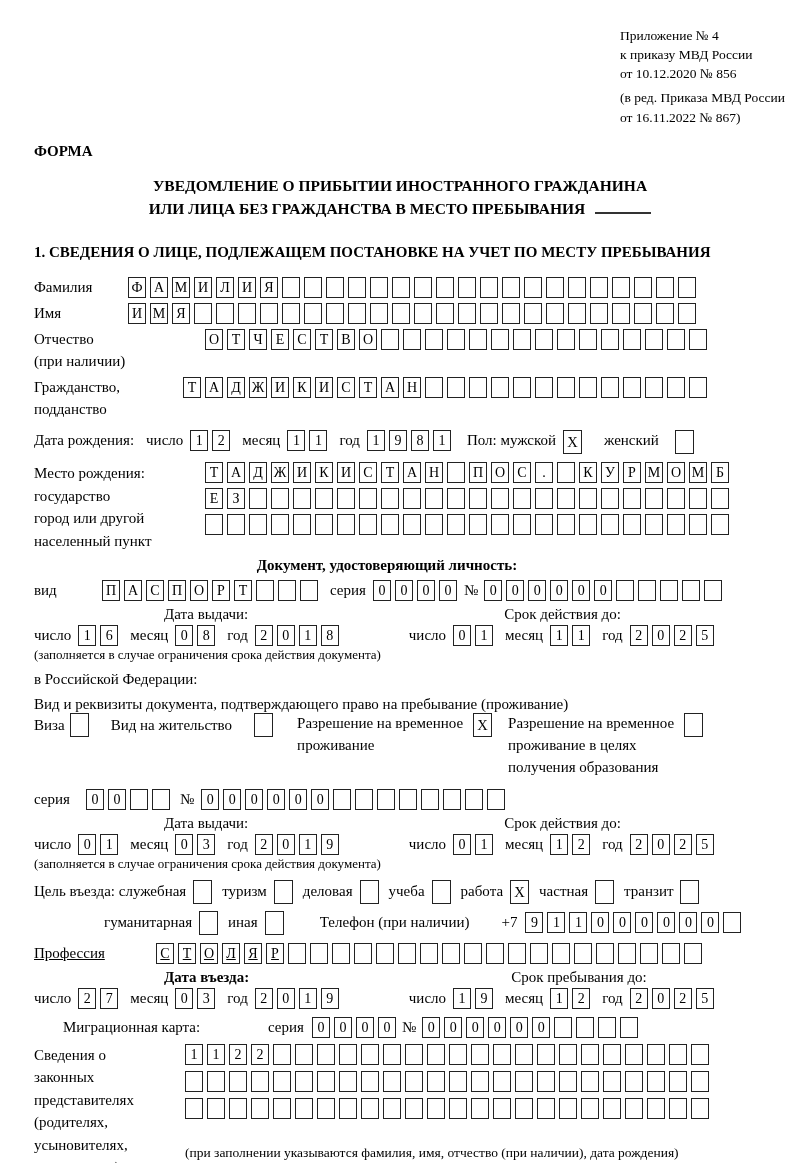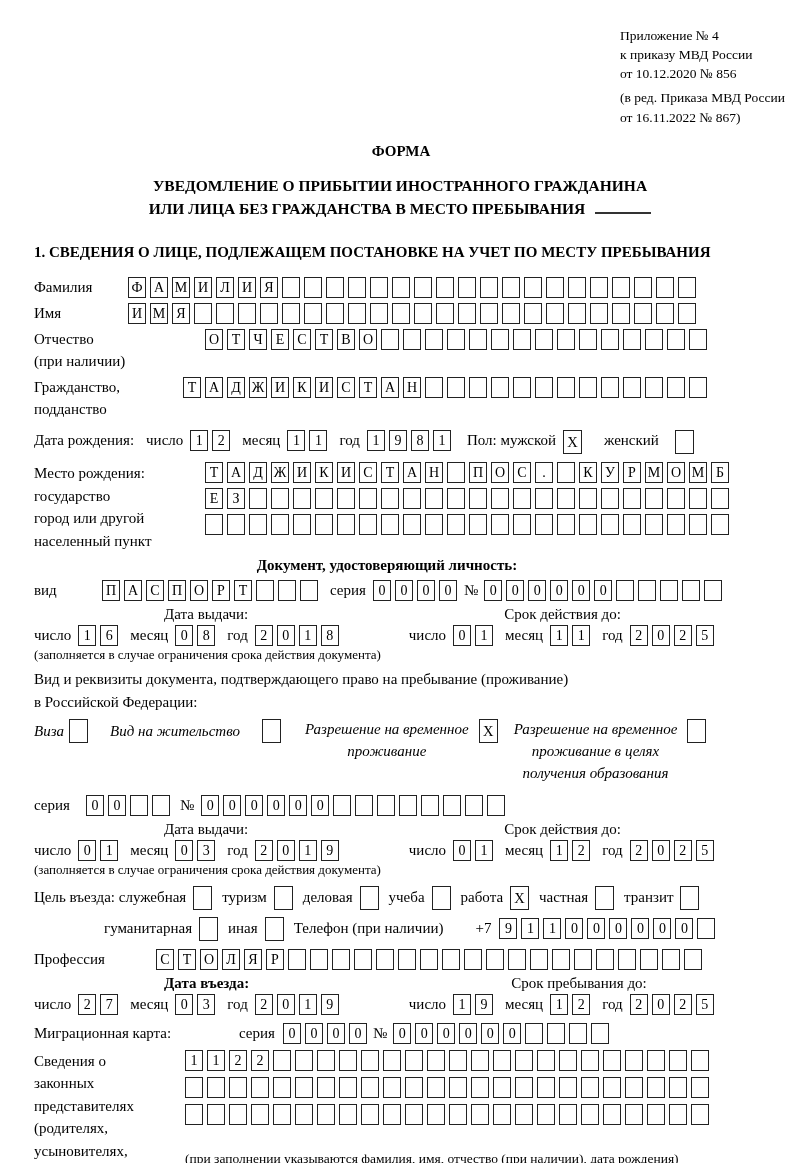--- a/index.html
+++ b/index.html
@@ -7,21 +7,21 @@
   body {
     width:800px; height:1163px; background:#ffffff; color:#000;
     font-family:"Liberation Serif","DejaVu Serif",serif;
     font-size:15px; overflow:hidden;
   }
   .page { padding:26px 0 0 34px; width:800px; }
 
   
   .appendix { margin-left:586px; font-size:13.5px; line-height:1.42; }
   .appendix .gap { margin-top:5px; }
-  .form-label { text-align:center; margin-right:32px; margin-top:16px; font-weight:bold; font-size:15px; }
+  .form-label { text-align:left; margin-right:32px; margin-top:16px; font-weight:bold; font-size:15px; }
 
   
   .title { text-align:center; font-weight:bold; font-size:15.5px; line-height:1.5; margin-top:14px; margin-right:34px; }
   .blank-line { display:inline-block; width:56px; border-bottom:2px solid #333; height:14px; margin-left:10px; }
   .section-heading { font-weight:bold; font-size:15px; margin-top:24px; margin-bottom:16px; }
 
   
   .row { display:flex; align-items:flex-start; margin-bottom:5px; }
   .cells { display:flex; flex-wrap:nowrap; flex:none; }
   .cell {
@@ -44,21 +44,21 @@
 
   .stack > .cells { margin-bottom:5px; }
 
   .center-bold { text-align:center; font-weight:bold; margin:2px 60px 6px 0; font-size:15px; }
 
   .date-labels { display:flex; font-size:15px; margin-bottom:2px; }
   .small-note { font-size:13px; }
   .note-right { margin-right:10px; margin-top:1px; margin-bottom:8px; }
 
   .opt { display:flex; align-items:flex-start; flex:none; }
-  .opt .txt { text-align:center; line-height:1.45;font-style:italic; }
+  .opt .txt { line-height:1.45; }
   .opt .checkbox { margin-left:10px; margin-top:0; }
 
   .purpose-row { display:flex; align-items:center; }
   .purpose-row .checkbox { margin:0 10px 0 7px; }
 
   .dates-row { display:flex; align-items:flex-start; }
   .dates-row .lbl { padding-top:2px; }
   .dates-row .cells { margin-left:7px; margin-right:8px; }
 </style>
 </head>
@@ -402,22 +402,22 @@
     <div class="lbl">год</div>
     <div class="cells">
         <span class="cell">2</span>
         <span class="cell">0</span>
         <span class="cell">2</span>
         <span class="cell">5</span>
       </div>
   </div>
   <div class="small-note note-right">(заполняется в случае ограничения срока действия документа)</div>
 
+  <div style="margin-top:6px; margin-bottom:8px;">в Российской Федерации:</div>
   <div>Вид и реквизиты документа, подтверждающего право на пребывание (проживание)</div>
-  <div style="margin-top:6px; margin-bottom:8px;">в Российской Федерации:</div>
 
   <div class="row" style="margin-bottom:10px;">
     <div class="opt">
       <div class="txt lbl">Виза</div>
       <span class="checkbox" style="margin-left:5px;"></span>
     </div>
     <div class="opt" style="margin-left:22px;">
       <div class="txt lbl">Вид на жительство</div>
       <span class="checkbox" style="margin-left:22px;"></span>
     </div>
@@ -522,37 +522,37 @@
     <span class="checkbox"></span>
     <span>транзит</span>
     <span class="checkbox"></span>
   </div>
 
   <div class="purpose-row" style="margin-top:7px;">
     <span style="margin-left:70px;">гуманитарная</span>
     <span class="checkbox"></span>
     <span>иная</span>
     <span class="checkbox"></span>
-    <span style="">Телефон (при наличии)</span>
+    <span style="margin-left:26px;">Телефон (при наличии)</span>
     <span style="margin-left:32px; margin-right:8px;">+7</span>
     <div class="cells">
         <span class="cell">9</span>
         <span class="cell">1</span>
         <span class="cell">1</span>
         <span class="cell">0</span>
         <span class="cell">0</span>
         <span class="cell">0</span>
         <span class="cell">0</span>
         <span class="cell">0</span>
         <span class="cell">0</span>
         <span class="cell"></span>
       </div>
   </div>
 
-  <div class="row" style="margin-top:8px;">
+  <div class="row" style="margin-top:8px;text-decoration:underline;">
     <div class="lbl w-prof">Профессия</div>
     <div class="cells">
         <span class="cell">С</span>
         <span class="cell">Т</span>
         <span class="cell">О</span>
         <span class="cell">Л</span>
         <span class="cell">Я</span>
         <span class="cell">Р</span>
         <span class="cell"></span>
         <span class="cell"></span>
@@ -611,21 +611,21 @@
     <div class="lbl">год</div>
     <div class="cells">
         <span class="cell">2</span>
         <span class="cell">0</span>
         <span class="cell">2</span>
         <span class="cell">5</span>
       </div>
   </div>
 
   <div class="row" style="margin-top:8px;">
-    <div class="lbl" style="width:163px;">Миграционная карта:</div>
+    <div class="lbl" style="width:163px;margin-left:29px;">Миграционная карта:</div>
     <div class="lbl" style="margin-right:8px; margin-left:42px;">серия</div>
     <div class="cells">
         <span class="cell">0</span>
         <span class="cell">0</span>
         <span class="cell">0</span>
         <span class="cell">0</span>
       </div>
     <div class="lbl" style="margin:0 6px 0 2px;">№</div>
     <div class="cells">
         <span class="cell">0</span>

